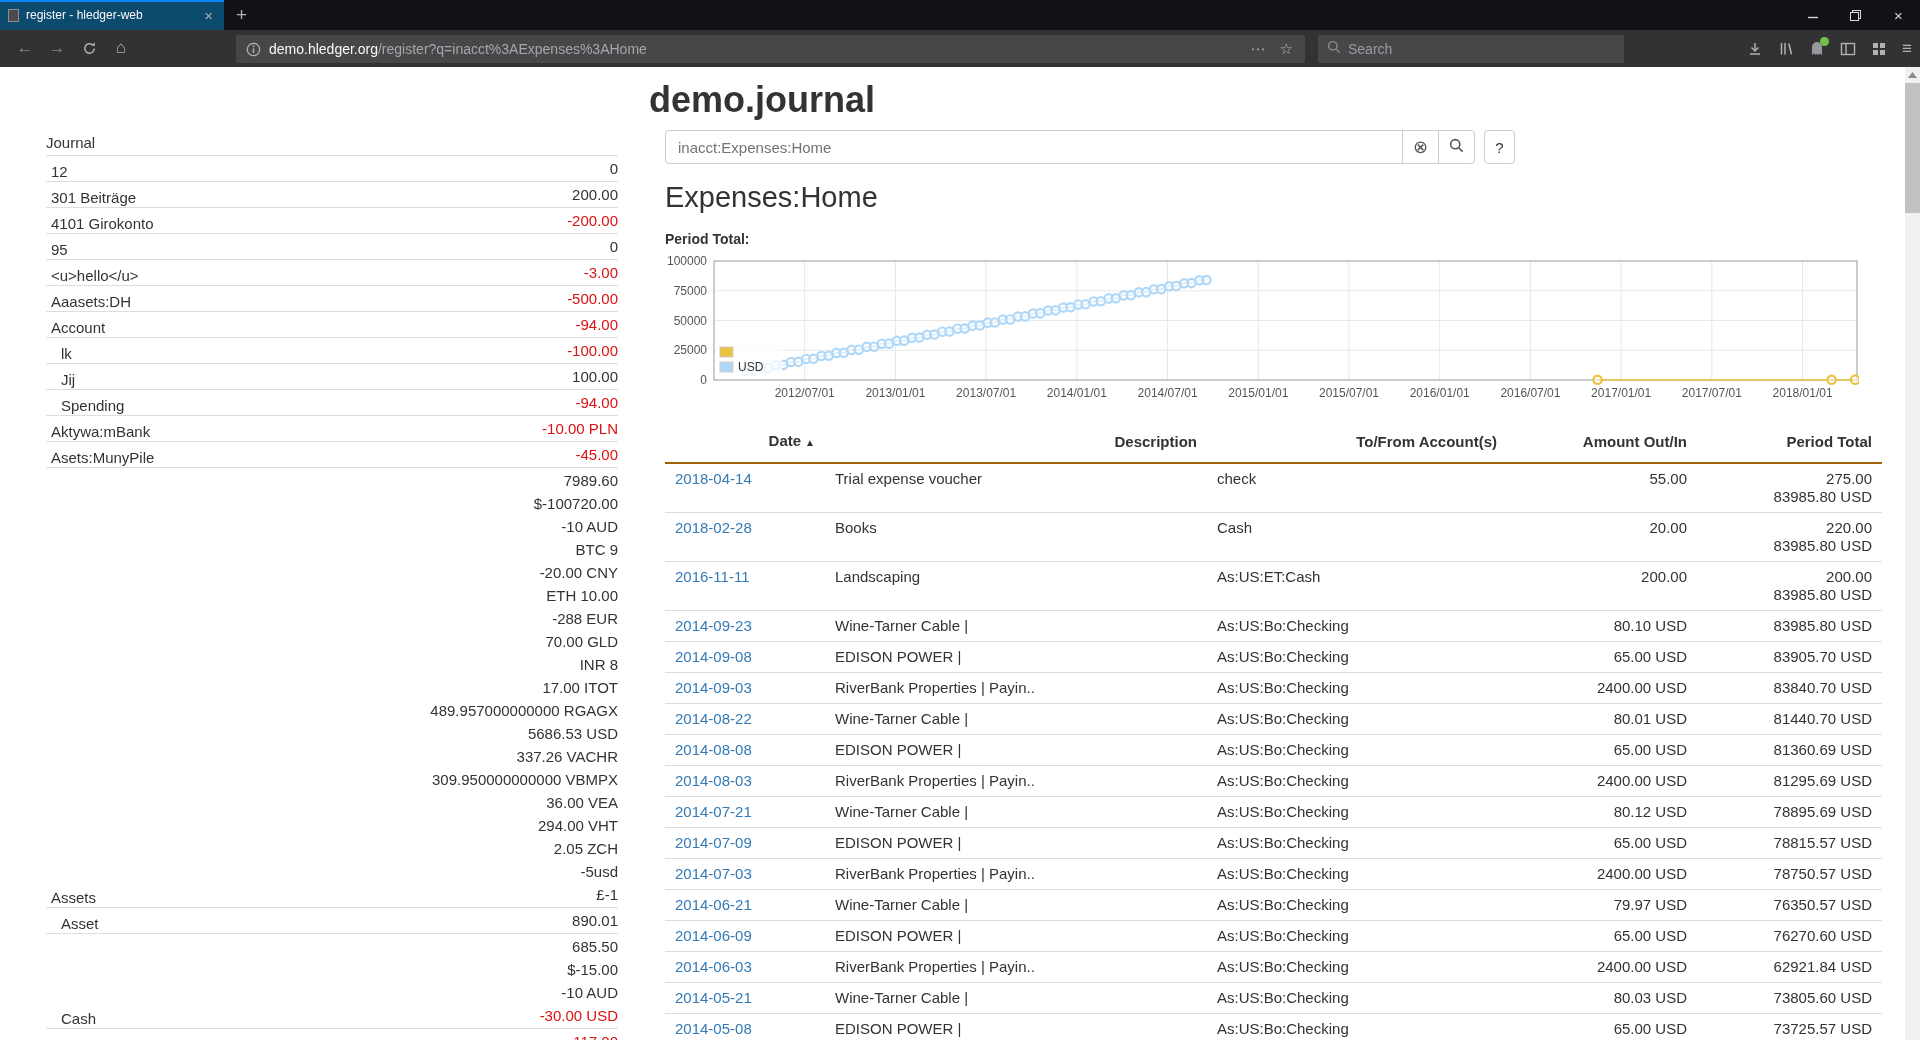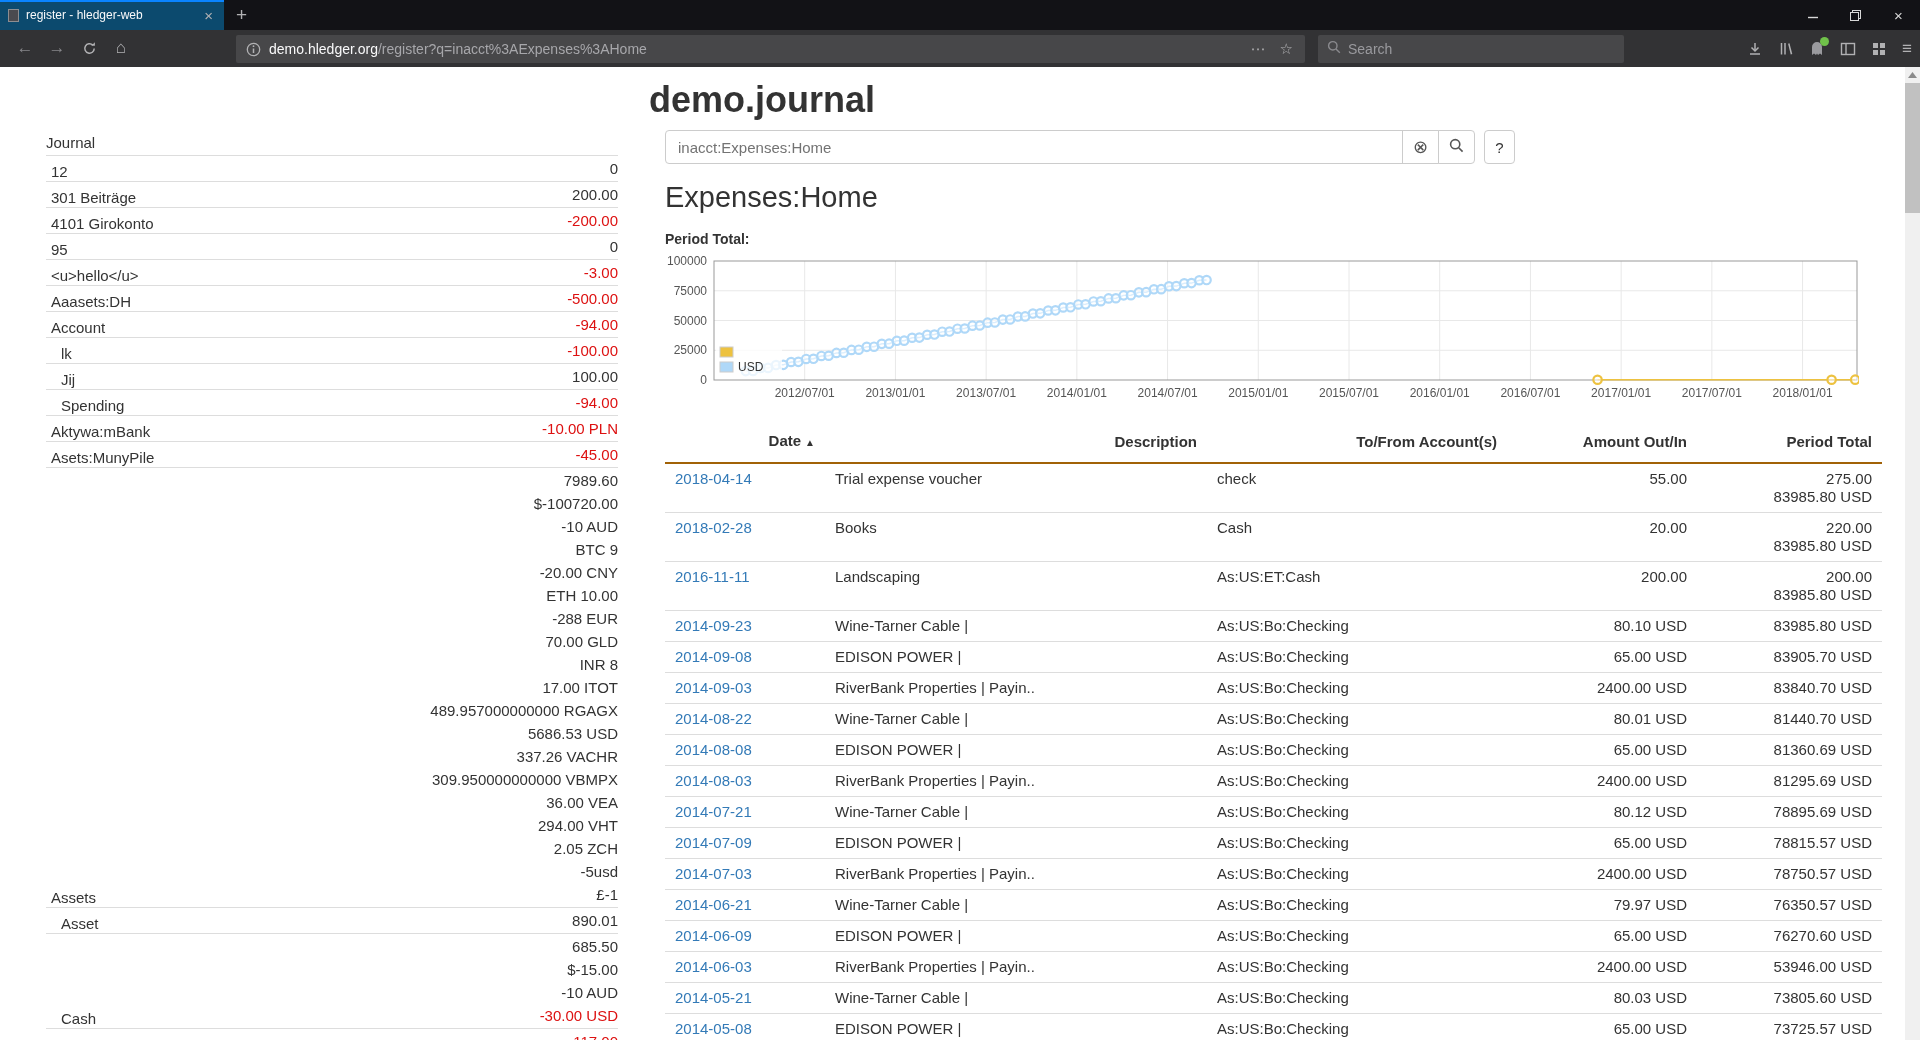--- a/index.html
+++ b/index.html
@@ -576,21 +576,21 @@
             <td class="c-total">
               <div>76270.60 USD</div>
             </td>
           </tr>
           <tr>
             <td class="c-date"><a class="datelink">2014-06-03</a></td>
             <td class="c-desc">RiverBank Properties | Payin..</td>
             <td class="c-acct">As:US:Bo:Checking</td>
             <td class="c-amt">2400.00 USD</td>
             <td class="c-total">
-              <div>53946.00 USD</div>
+              <div>62921.84 USD</div>
             </td>
           </tr>
           <tr>
             <td class="c-date"><a class="datelink">2014-05-21</a></td>
             <td class="c-desc">Wine-Tarner Cable |</td>
             <td class="c-acct">As:US:Bo:Checking</td>
             <td class="c-amt">80.03 USD</td>
             <td class="c-total">
               <div>73805.60 USD</div>
             </td>

